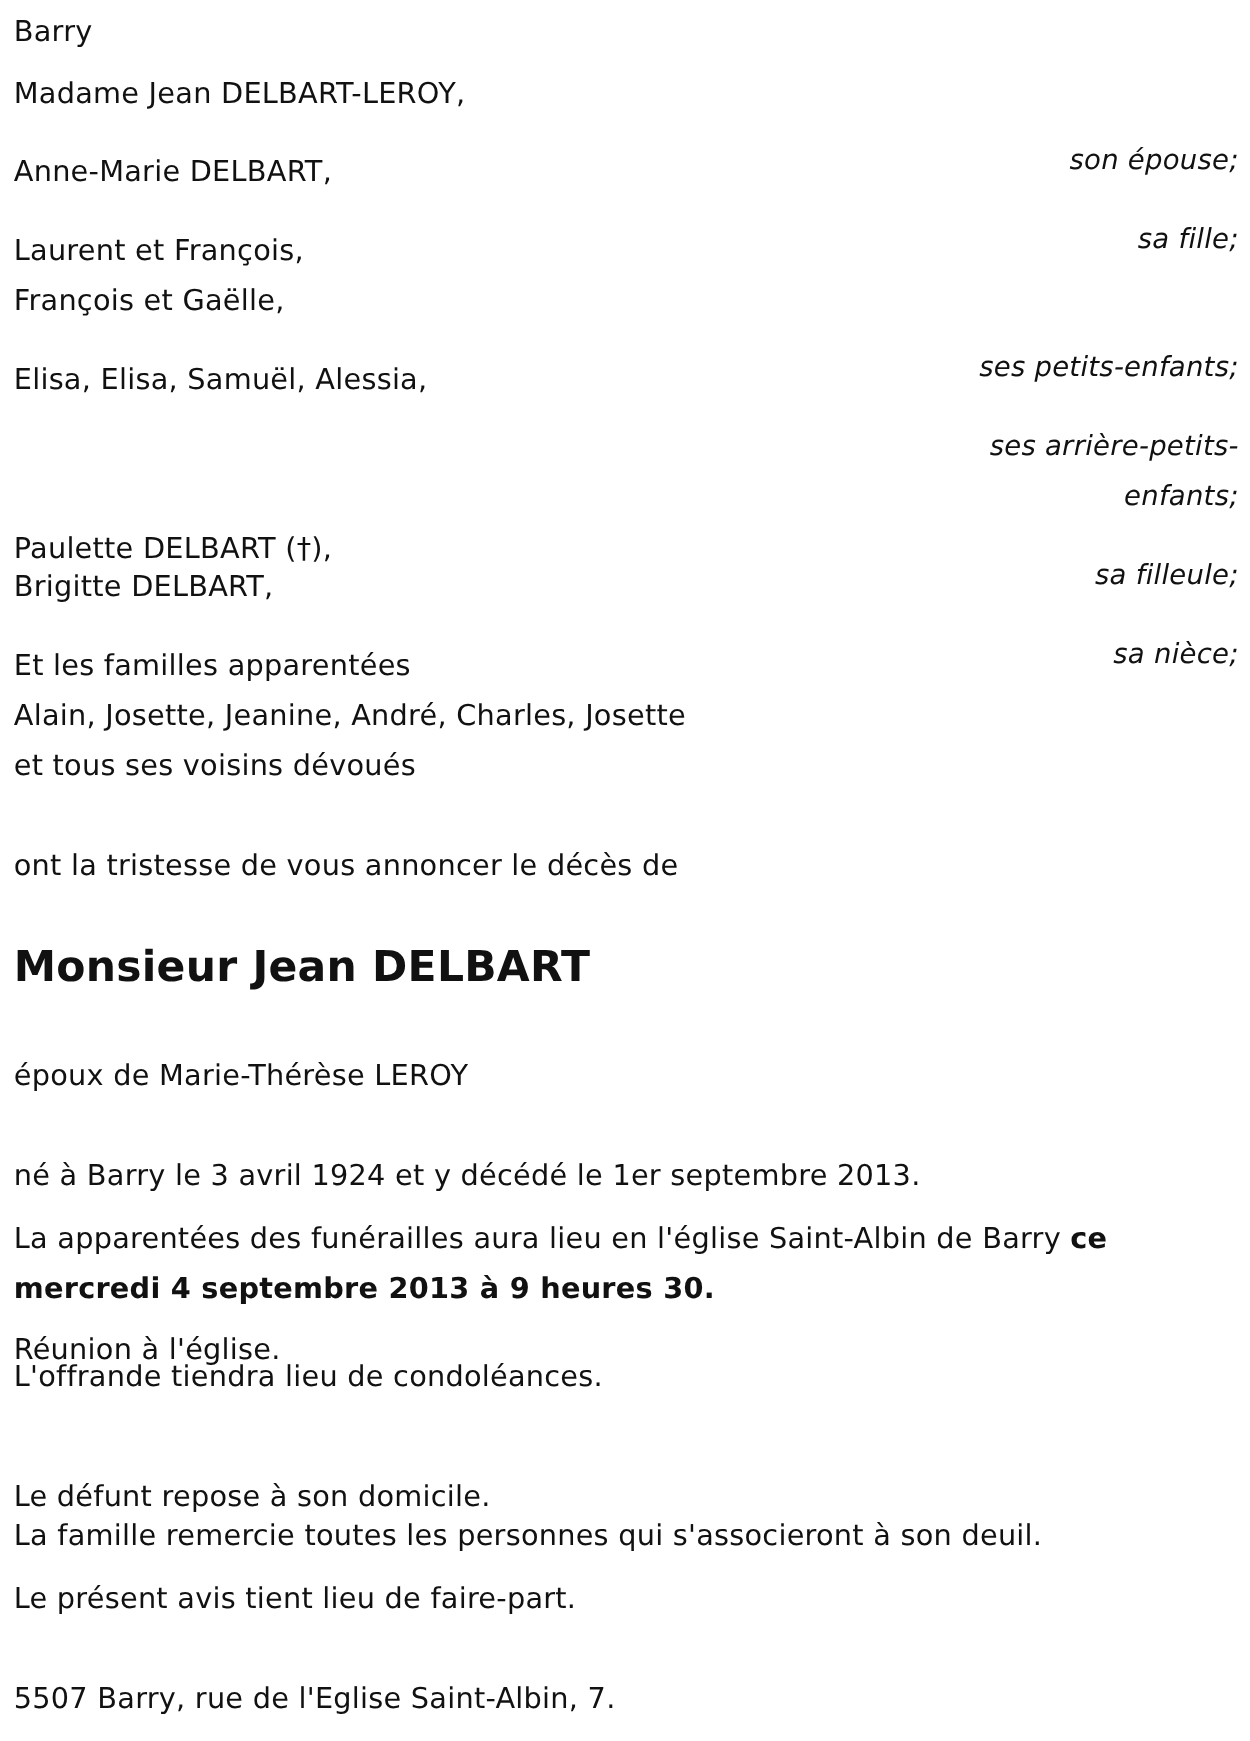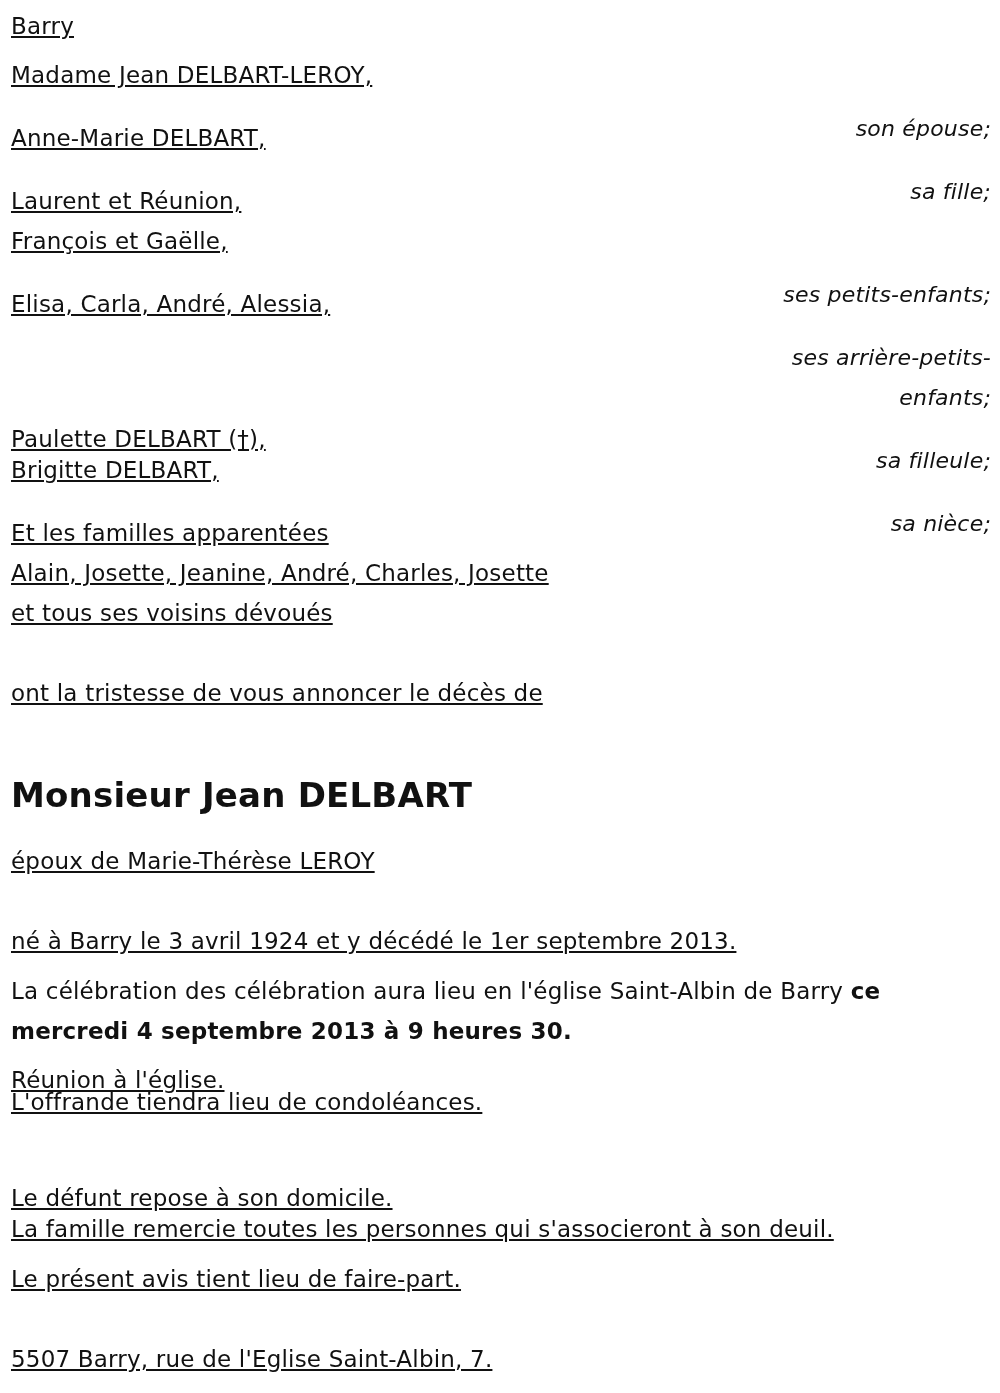--- a/index.html
+++ b/index.html
@@ -21,21 +21,20 @@
       position: absolute;
       left: 11px;
       top: 0;
       width: 980px;
     }
     .line {
       position: absolute;
       left: 0;
       white-space: nowrap;
       line-height: 28px;
-      text-decoration: underline;
     }
     .rel {
       position: absolute;
       right: 0;
       text-align: right;
       font-style: italic;
       white-space: nowrap;
       line-height: 28px;
       font-size: 22px;
       margin-top: 31px;
@@ -62,47 +61,47 @@
 <div class="doc">
 
   <div class="line" style="top:12px;">Barry</div>
 
   <div class="line" style="top:61px;">Madame Jean DELBART-LEROY,</div>
   <div class="rel" style="top:84px;">son épouse;</div>
 
   <div class="line" style="top:124px;">Anne-Marie DELBART,</div>
   <div class="rel" style="top:147px;text-align:right;">sa fille;</div>
 
-  <div class="line" style="top:187px;">Laurent et Réunion,</div>
+  <div class="line" style="top:187px;">Laurent et François,</div>
   <div class="line" style="top:227px;">François et Gaëlle,</div>
   <div class="rel" style="top:250px;">ses petits-enfants;</div>
 
-  <div class="line" style="top:290px;">Elisa, Carla, André, Alessia,</div>
+  <div class="line" style="top:290px;">Elisa, Elisa, Samuël, Alessia,</div>
   <div class="rel" style="top:313px;">ses arrière-petits-</div>
   <div class="rel" style="top:353px;">enfants;</div>
 
   <div class="line" style="top:393px;margin-top:32px;">Paulette DELBART (†),</div>
   <div class="rel" style="top:416px;">sa filleule;</div>
 
   <div class="line" style="top:456px;">Brigitte DELBART,</div>
   <div class="rel" style="top:479px;">sa nièce;</div>
 
   <div class="line" style="top:519px;">Et les familles apparentées</div>
   <div class="line" style="top:559px;">Alain, Josette, Jeanine, André, Charles, Josette</div>
   <div class="line" style="top:599px;">et tous ses voisins dévoués</div>
 
   <div class="line" style="top:679px;">ont la tristesse de vous annoncer le décès de</div>
 
-  <div class="title" style="top:754px;margin-top:21px;">Monsieur Jean DELBART</div>
+  <div class="title" style="top:754px;">Monsieur Jean DELBART</div>
 
   <div class="line" style="top:847px;">époux de Marie-Thérèse LEROY</div>
 
   <div class="line" style="top:927px;">né à Barry le 3 avril 1924 et y décédé le 1er septembre 2013.</div>
 
-  <div class="para" style="top:971px;"><span>La célébration des célébration aura lieu en l'église Saint-Albin de Barry </span><span class="bold">ce mercredi 4 septembre 2013 à 9 heures 30.</span></div>
+  <div class="para" style="top:971px;"><span>La apparentées des funérailles aura lieu en l'église Saint-Albin de Barry </span><span class="bold">ce mercredi 4 septembre 2013 à 9 heures 30.</span></div>
 
   <div class="line" style="top:1066px;">Réunion à l'église.</div>
   <div class="line" style="top:1088px;">L'offrande tiendra lieu de condoléances.</div>
   <div class="line" style="top:1166px;margin-top:18px;">Le défunt repose à son domicile.</div>
   <div class="line" style="top:1215px;">La famille remercie toutes les personnes qui s'associeront à son deuil.</div>
   <div class="line" style="top:1265px;">Le présent avis tient lieu de faire-part.</div>
 
   <div class="line" style="top:1345px;">5507 Barry, rue de l'Eglise Saint-Albin, 7.</div>
 
 </div>

